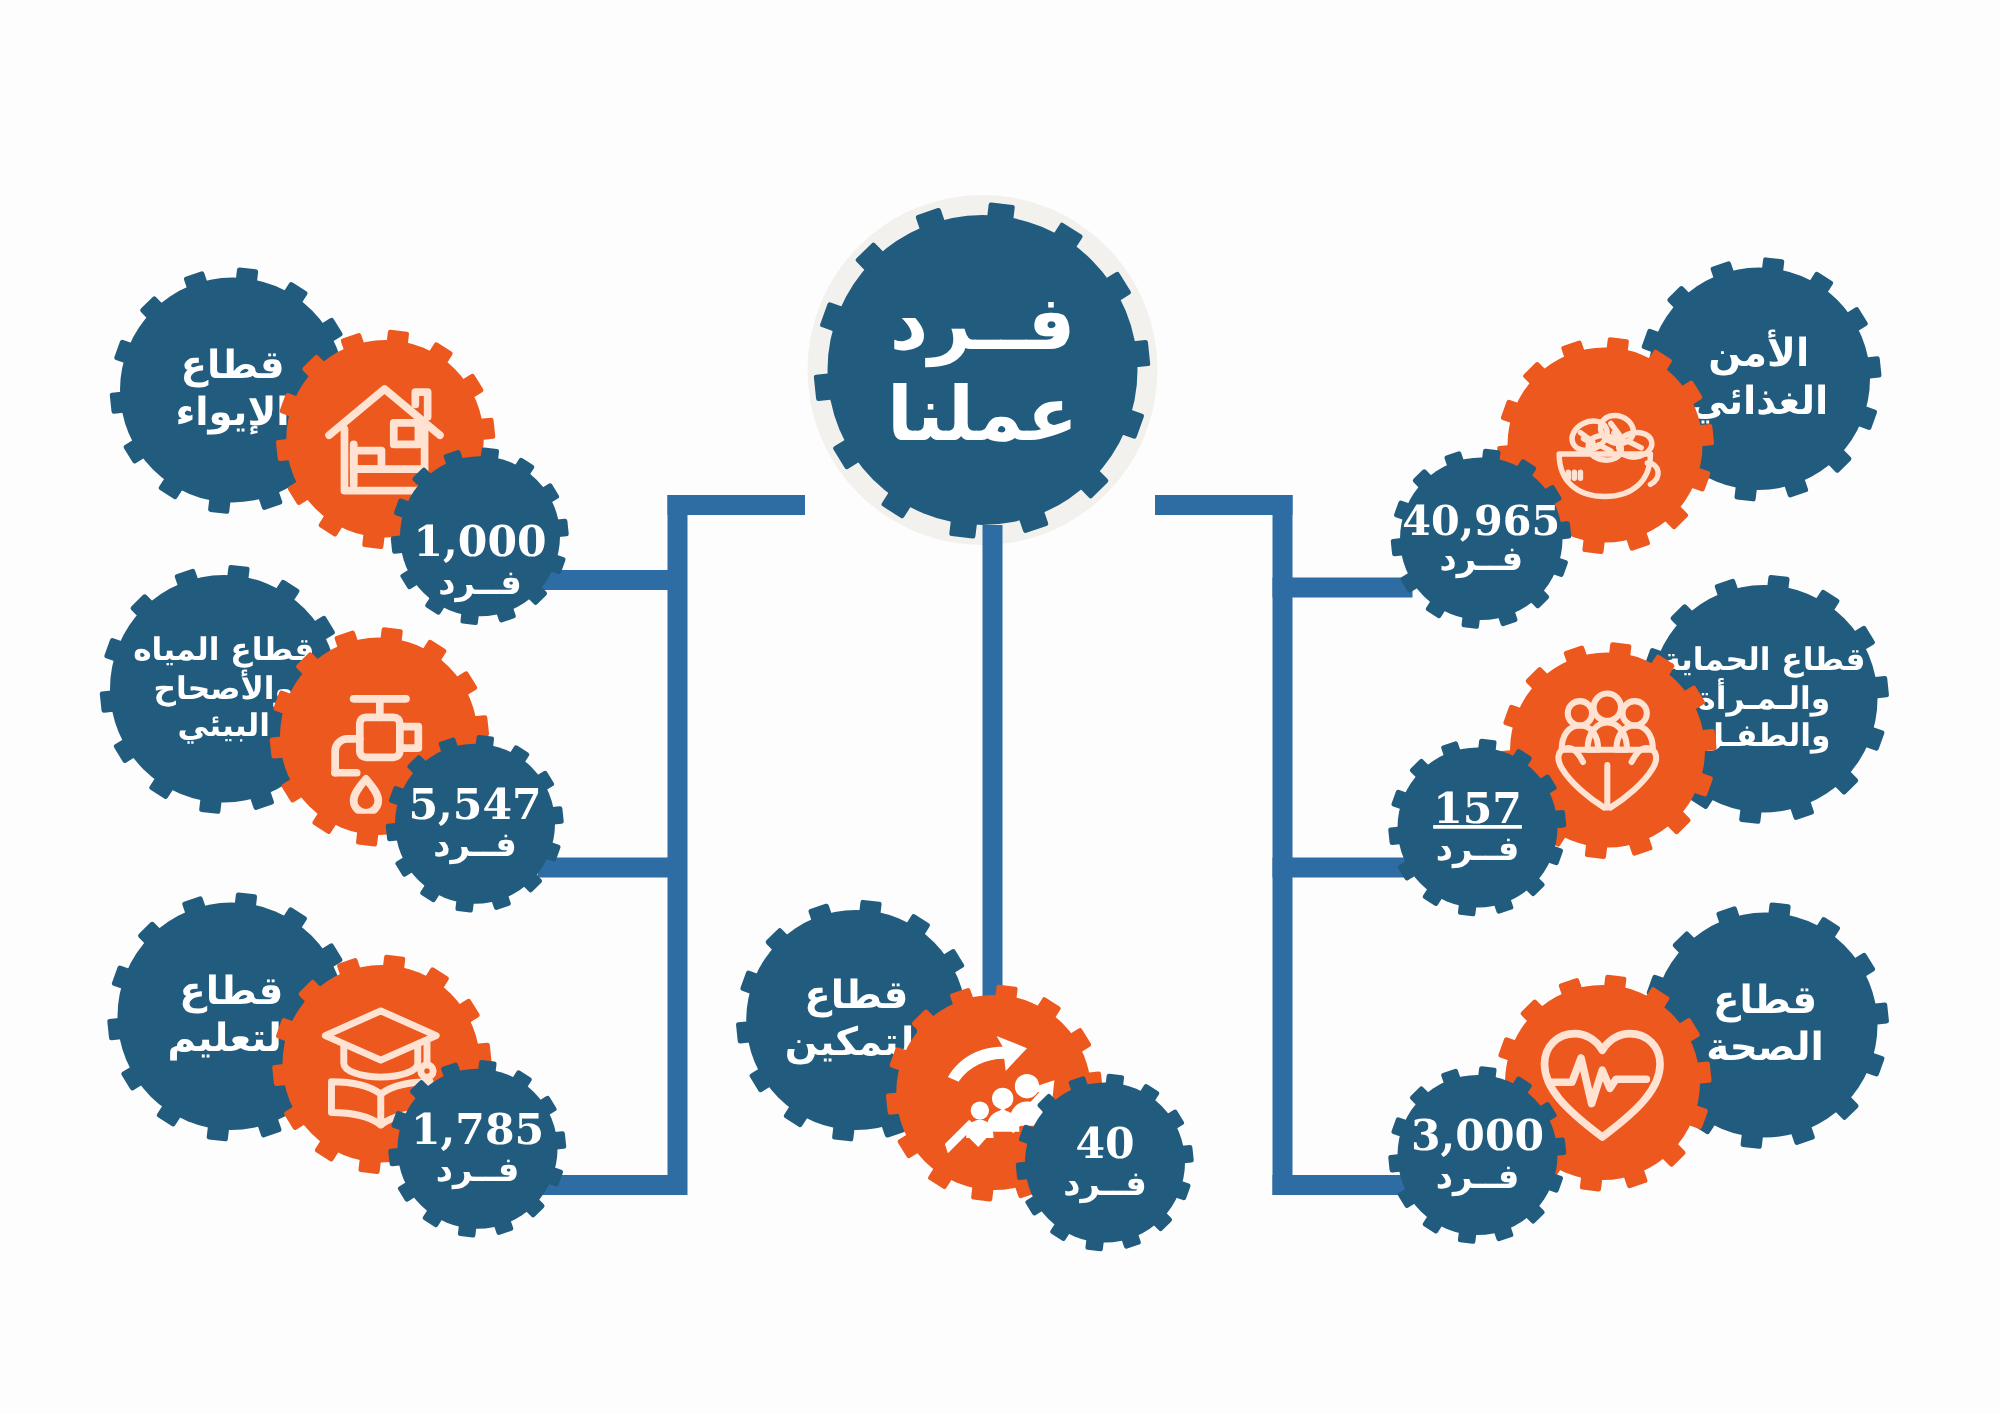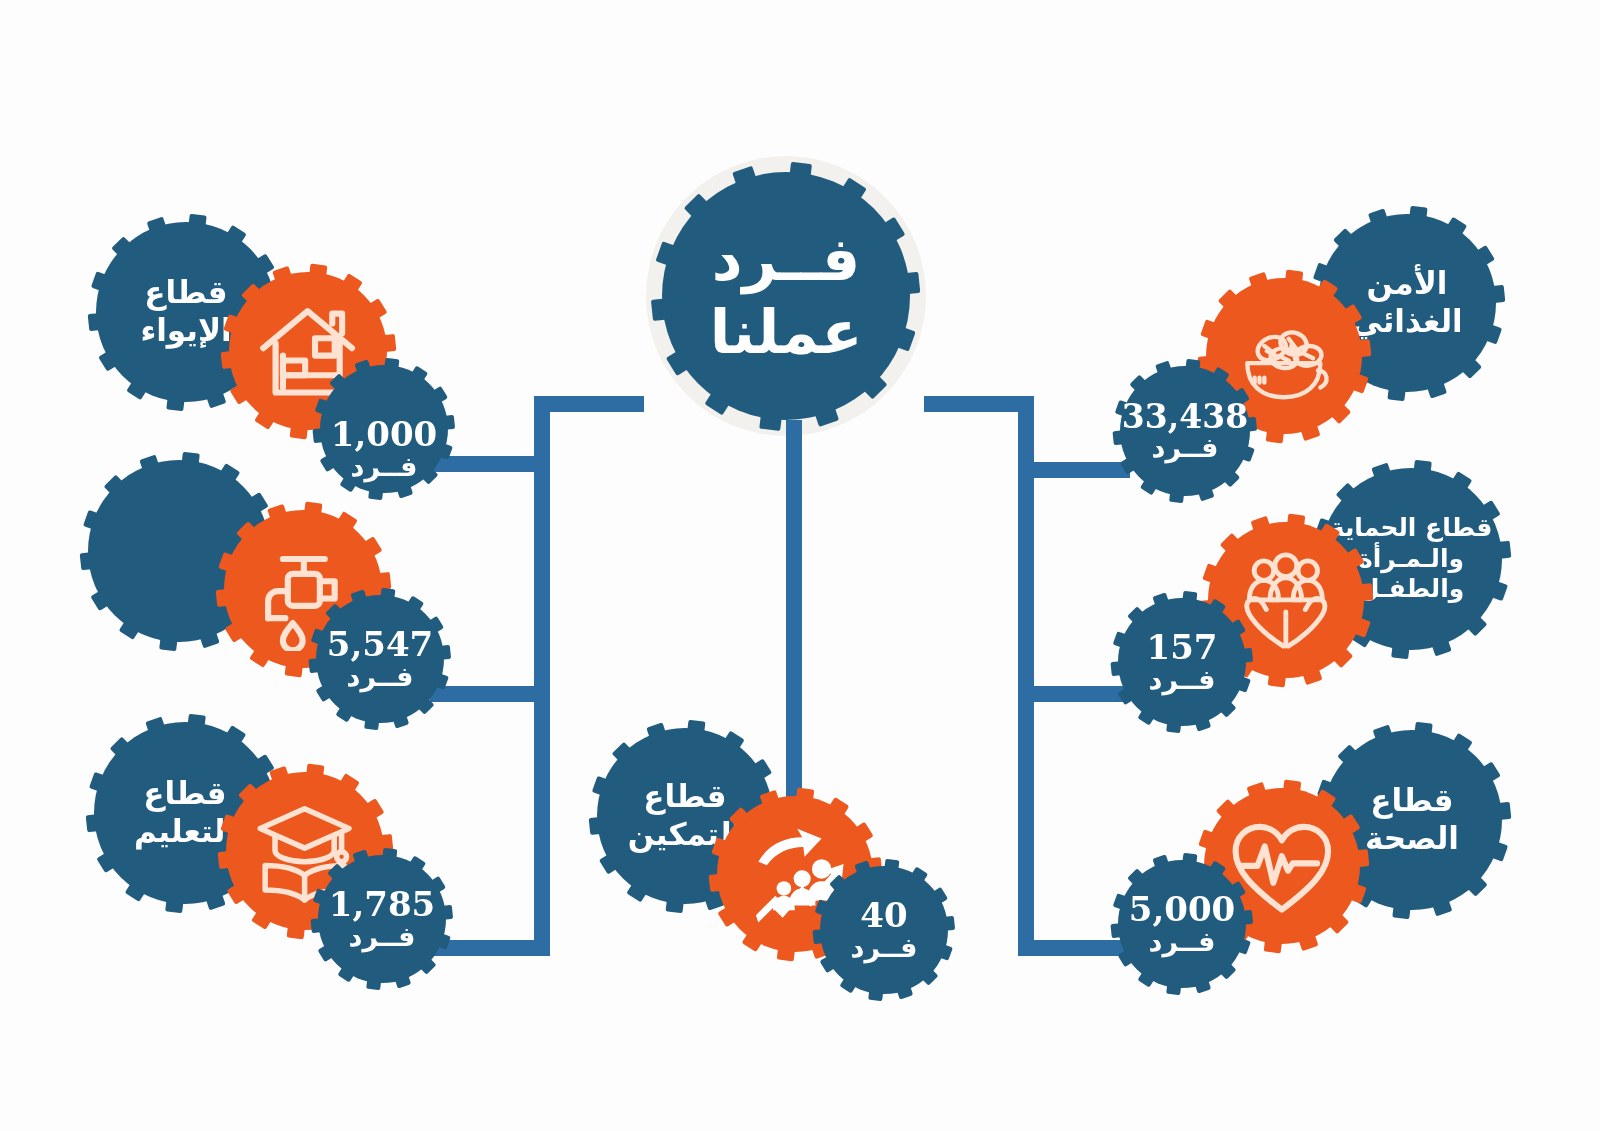--- a/index.html
+++ b/index.html
@@ -229,20 +229,23 @@
         <i style="width: 17px; height: 15px; margin-left: -8.5px; margin-top: -7.5px; transform: translate(64.5444px, 65.5593px) rotate(135.447deg);"></i>
         <i style="width: 17px; height: 15px; margin-left: -8.5px; margin-top: -7.5px; transform: translate(29.7074px, 87.0716px) rotate(161.161deg);"></i>
         <i style="width: 17px; height: 15px; margin-left: -8.5px; margin-top: -7.5px; transform: translate(-11.0135px, 91.3384px) rotate(186.875deg);"></i>
         <i style="width: 17px; height: 15px; margin-left: -8.5px; margin-top: -7.5px; transform: translate(-49.5531px, 77.5145px) rotate(212.59deg);"></i>
         <i style="width: 17px; height: 15px; margin-left: -8.5px; margin-top: -7.5px; transform: translate(-78.2781px, 48.3378px) rotate(238.304deg);"></i>
         <i style="width: 17px; height: 15px; margin-left: -8.5px; margin-top: -7.5px; transform: translate(-91.4991px, 9.58731px) rotate(264.018deg);"></i>
         <i style="width: 17px; height: 15px; margin-left: -8.5px; margin-top: -7.5px; transform: translate(-86.5976px, -31.0621px) rotate(289.733deg);"></i>
         <i style="width: 17px; height: 15px; margin-left: -8.5px; margin-top: -7.5px; transform: translate(-64.5444px, -65.5593px) rotate(315.447deg);"></i>
         <i style="width: 17px; height: 15px; margin-left: -8.5px; margin-top: -7.5px; transform: translate(-29.7074px, -87.0716px) rotate(341.161deg);"></i>
       </span>
+    <span class="label-txt" style="font-size:25px;">قطاع المياه
+والأصحاح
+البيئي</span>
   </div>
   <div class="gear orange z2" style="left:224px;top:510px;width:158px;height:158px;">
     <span class="teeth">
         <i style="width: 17px; height: 15px; margin-left: -8.5px; margin-top: -7.5px; transform: translate(9.57698px, -79.4247px) rotate(6.87549deg);"></i>
         <i style="width: 17px; height: 15px; margin-left: -8.5px; margin-top: -7.5px; transform: translate(43.0896px, -67.4039px) rotate(32.5898deg);"></i>
         <i style="width: 17px; height: 15px; margin-left: -8.5px; margin-top: -7.5px; transform: translate(68.0679px, -42.0329px) rotate(58.3041deg);"></i>
         <i style="width: 17px; height: 15px; margin-left: -8.5px; margin-top: -7.5px; transform: translate(79.5644px, -8.33679px) rotate(84.0184deg);"></i>
         <i style="width: 17px; height: 15px; margin-left: -8.5px; margin-top: -7.5px; transform: translate(75.3023px, 27.0105px) rotate(109.733deg);"></i>
         <i style="width: 17px; height: 15px; margin-left: -8.5px; margin-top: -7.5px; transform: translate(56.1256px, 57.0081px) rotate(135.447deg);"></i>
         <i style="width: 17px; height: 15px; margin-left: -8.5px; margin-top: -7.5px; transform: translate(25.8325px, 75.7145px) rotate(161.161deg);"></i>
@@ -494,21 +497,21 @@
         <i style="width: 13.6px; height: 12px; margin-left: -6.8px; margin-top: -6px; transform: translate(21.3118px, 62.4644px) rotate(161.161deg);"></i>
         <i style="width: 13.6px; height: 12px; margin-left: -6.8px; margin-top: -6px; transform: translate(-7.90101px, 65.5254px) rotate(186.875deg);"></i>
         <i style="width: 13.6px; height: 12px; margin-left: -6.8px; margin-top: -6px; transform: translate(-35.549px, 55.6082px) rotate(212.59deg);"></i>
         <i style="width: 13.6px; height: 12px; margin-left: -6.8px; margin-top: -6px; transform: translate(-56.156px, 34.6771px) rotate(238.304deg);"></i>
         <i style="width: 13.6px; height: 12px; margin-left: -6.8px; margin-top: -6px; transform: translate(-65.6407px, 6.87786px) rotate(264.018deg);"></i>
         <i style="width: 13.6px; height: 12px; margin-left: -6.8px; margin-top: -6px; transform: translate(-62.1244px, -22.2837px) rotate(289.733deg);"></i>
         <i style="width: 13.6px; height: 12px; margin-left: -6.8px; margin-top: -6px; transform: translate(-46.3036px, -47.0317px) rotate(315.447deg);"></i>
         <i style="width: 13.6px; height: 12px; margin-left: -6.8px; margin-top: -6px; transform: translate(-21.3118px, -62.4644px) rotate(341.161deg);"></i>
       </span>
     <span class="num-wrap">
-      <span class="num-val" style="font-size:33px;">33,438</span>
+      <span class="num-val" style="font-size:33px;">40,965</span>
       <span class="num-unit" style="font-size:27px;">فــرد</span>
     </span>
   </div>
 
   <div class="gear blue z1" style="left:1320px;top:468px;width:182px;height:182px;">
     <span class="teeth">
         <i style="width: 17px; height: 15px; margin-left: -8.5px; margin-top: -7.5px; transform: translate(11.0135px, -91.3384px) rotate(6.87549deg);"></i>
         <i style="width: 17px; height: 15px; margin-left: -8.5px; margin-top: -7.5px; transform: translate(49.5531px, -77.5145px) rotate(32.5898deg);"></i>
         <i style="width: 17px; height: 15px; margin-left: -8.5px; margin-top: -7.5px; transform: translate(78.2781px, -48.3378px) rotate(58.3041deg);"></i>
         <i style="width: 17px; height: 15px; margin-left: -8.5px; margin-top: -7.5px; transform: translate(91.4991px, -9.58731px) rotate(84.0184deg);"></i>
@@ -569,21 +572,21 @@
         <i style="width: 13.6px; height: 12px; margin-left: -6.8px; margin-top: -6px; transform: translate(20.9889px, 61.518px) rotate(161.161deg);"></i>
         <i style="width: 13.6px; height: 12px; margin-left: -6.8px; margin-top: -6px; transform: translate(-7.78129px, 64.5326px) rotate(186.875deg);"></i>
         <i style="width: 13.6px; height: 12px; margin-left: -6.8px; margin-top: -6px; transform: translate(-35.0103px, 54.7657px) rotate(212.59deg);"></i>
         <i style="width: 13.6px; height: 12px; margin-left: -6.8px; margin-top: -6px; transform: translate(-55.3051px, 34.1517px) rotate(238.304deg);"></i>
         <i style="width: 13.6px; height: 12px; margin-left: -6.8px; margin-top: -6px; transform: translate(-64.6461px, 6.77365px) rotate(264.018deg);"></i>
         <i style="width: 13.6px; height: 12px; margin-left: -6.8px; margin-top: -6px; transform: translate(-61.1831px, -21.946px) rotate(289.733deg);"></i>
         <i style="width: 13.6px; height: 12px; margin-left: -6.8px; margin-top: -6px; transform: translate(-45.602px, -46.3191px) rotate(315.447deg);"></i>
         <i style="width: 13.6px; height: 12px; margin-left: -6.8px; margin-top: -6px; transform: translate(-20.9889px, -61.518px) rotate(341.161deg);"></i>
       </span>
     <span class="num-wrap">
-      <span class="num-val" style="font-size:34px;">157</span>
+      <span class="num-val" style="font-size:34px;text-decoration:underline;">157</span>
       <span class="num-unit" style="font-size:27px;">فــرد</span>
     </span>
   </div>
 
   <div class="gear blue z1" style="left:1322px;top:730px;width:180px;height:180px;">
     <span class="teeth">
         <i style="width: 17px; height: 15px; margin-left: -8.5px; margin-top: -7.5px; transform: translate(10.8938px, -90.3456px) rotate(6.87549deg);"></i>
         <i style="width: 17px; height: 15px; margin-left: -8.5px; margin-top: -7.5px; transform: translate(49.0145px, -76.6719px) rotate(32.5898deg);"></i>
         <i style="width: 17px; height: 15px; margin-left: -8.5px; margin-top: -7.5px; transform: translate(77.4272px, -47.8124px) rotate(58.3041deg);"></i>
         <i style="width: 17px; height: 15px; margin-left: -8.5px; margin-top: -7.5px; transform: translate(90.5045px, -9.4831px) rotate(84.0184deg);"></i>
@@ -636,18 +639,18 @@
         <i style="width: 13.6px; height: 12px; margin-left: -6.8px; margin-top: -6px; transform: translate(20.9889px, 61.518px) rotate(161.161deg);"></i>
         <i style="width: 13.6px; height: 12px; margin-left: -6.8px; margin-top: -6px; transform: translate(-7.78129px, 64.5326px) rotate(186.875deg);"></i>
         <i style="width: 13.6px; height: 12px; margin-left: -6.8px; margin-top: -6px; transform: translate(-35.0103px, 54.7657px) rotate(212.59deg);"></i>
         <i style="width: 13.6px; height: 12px; margin-left: -6.8px; margin-top: -6px; transform: translate(-55.3051px, 34.1517px) rotate(238.304deg);"></i>
         <i style="width: 13.6px; height: 12px; margin-left: -6.8px; margin-top: -6px; transform: translate(-64.6461px, 6.77365px) rotate(264.018deg);"></i>
         <i style="width: 13.6px; height: 12px; margin-left: -6.8px; margin-top: -6px; transform: translate(-61.1831px, -21.946px) rotate(289.733deg);"></i>
         <i style="width: 13.6px; height: 12px; margin-left: -6.8px; margin-top: -6px; transform: translate(-45.602px, -46.3191px) rotate(315.447deg);"></i>
         <i style="width: 13.6px; height: 12px; margin-left: -6.8px; margin-top: -6px; transform: translate(-20.9889px, -61.518px) rotate(341.161deg);"></i>
       </span>
     <span class="num-wrap">
-      <span class="num-val" style="font-size:34px;">5,000</span>
+      <span class="num-val" style="font-size:34px;">3,000</span>
       <span class="num-unit" style="font-size:27px;">فــرد</span>
     </span>
   </div>
 
 </div>
 
 </body></html>

